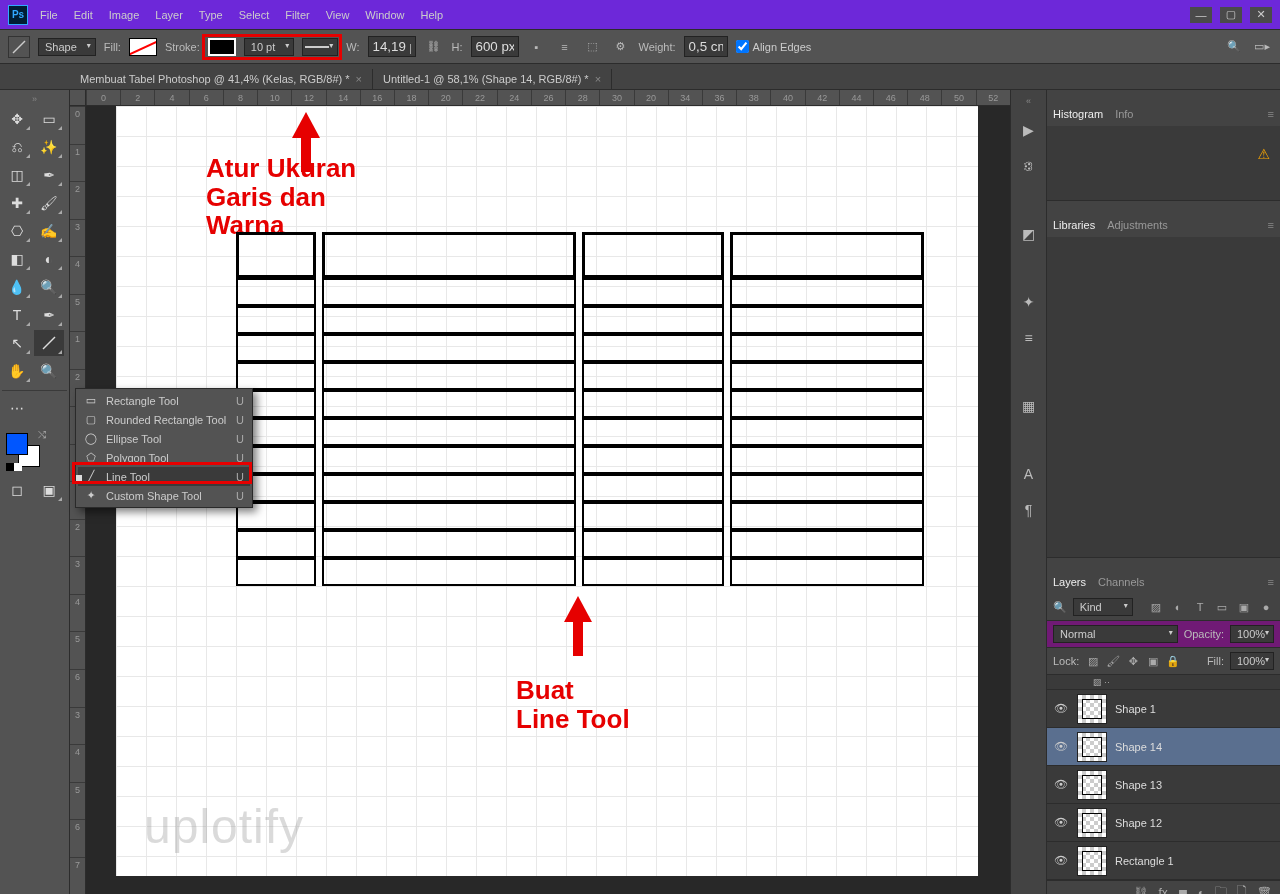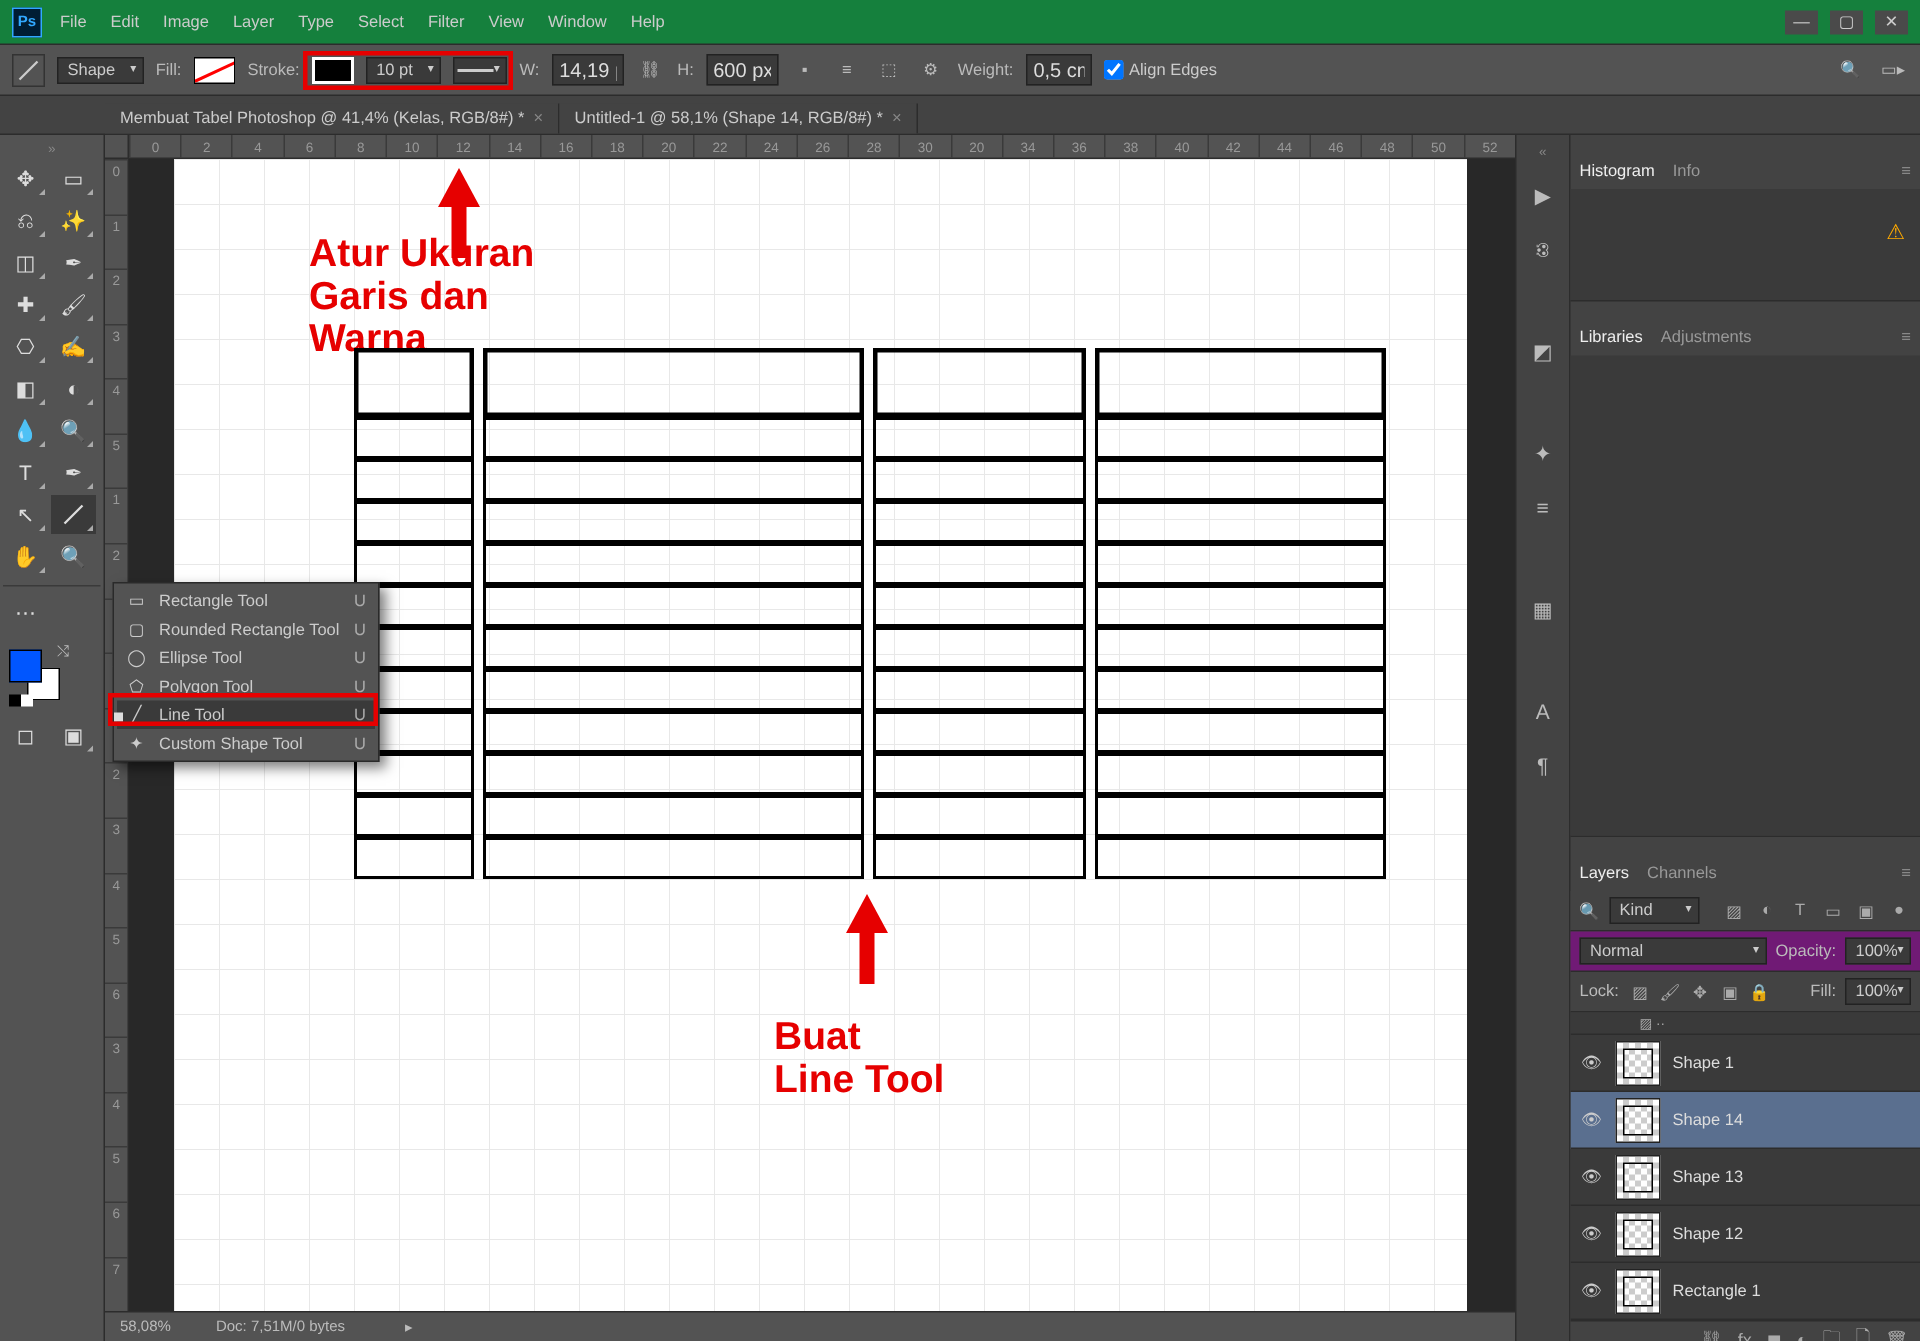--- a/index.html
+++ b/index.html
@@ -1,19 +1,19 @@
 <!DOCTYPE html>
 <html><head>
 <meta charset="utf-8">
 <style>
 * { box-sizing: border-box; margin: 0; padding: 0; }
 body { font-family: "Segoe UI", Tahoma, sans-serif; font-size: 11px; color: #ccc; background: #535353; overflow: hidden; width: 1280px; height: 894px; position: relative; }
 
 
-.menubar { height: 30px; background: #15803d; display: flex; align-items: center; padding: 0 8px; border-bottom: 1px solid #2c2c2c; }
+.menubar { height: 30px; background: #6d28d9; display: flex; align-items: center; padding: 0 8px; border-bottom: 1px solid #2c2c2c; }
 .ps-logo { width: 20px; height: 20px; background: #001d34; border: 1px solid #31a8ff; color: #31a8ff; display: flex; align-items: center; justify-content: center; font-weight: bold; font-size: 10px; margin-right: 12px; }
 .menubar .menu-item { margin-right: 16px; cursor: default; }
 .win-controls { margin-left: auto; display: flex; gap: 8px; }
 .win-controls span { width: 22px; height: 16px; display: flex; align-items: center; justify-content: center; background: #4a4a4a; }
 
 
 .optionsbar { height: 34px; background: #535353; border-bottom: 1px solid #2c2c2c; display: flex; align-items: center; padding: 0 8px; gap: 8px; position: relative; }
 .tool-icon-small { width: 22px; height: 22px; border: 1px solid #333; display: flex; align-items: center; justify-content: center; }
 .dropdown { background: #3a3a3a; border: 1px solid #222; padding: 2px 18px 2px 6px; position: relative; }
 .dropdown::after { content: "▾"; position: absolute; right: 4px; top: 2px; font-size: 8px; }
@@ -471,27 +471,23 @@
                 <div class="tbl-cell c3"></div>
                 <div class="tbl-cell gap"></div>
                 <div class="tbl-cell c4"></div>
               </div>
           </div>
 
           <div class="arrow-up" style="left:448px; top:490px;"></div>
           <div class="anno-text" style="left:400px; top:570px; width:130px; white-space:pre-line">Buat
 Line Tool</div>
 
+          <div class="watermark">uplotify</div>
         </div>
       </div>
-    </div>
-    <div class="statusbar">
-      <span>58,08%</span>
-      <span>Doc: 7,51M/0 bytes</span>
-      <span style="margin-left:10px">▸</span>
     </div>
   </div>
 
   <div class="right-narrow">
     <div style="color:#888;font-size:9px">«</div>
     <div class="nico">▶</div>
     <div class="nico">🕄</div>
     <div class="spacer"></div>
     <div class="nico">◩</div>
     <div class="spacer"></div>

